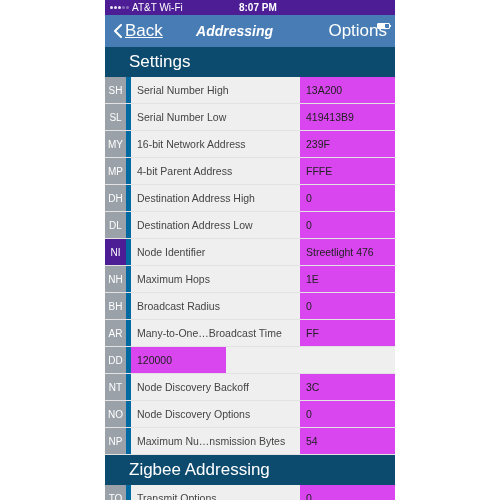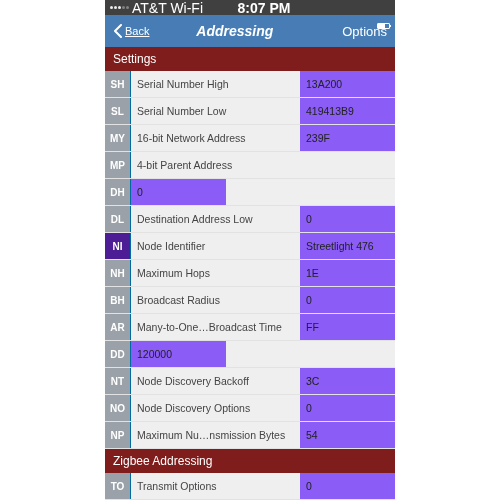--- a/index.html
+++ b/index.html
@@ -1,42 +1,42 @@
 <!DOCTYPE html>
 <html><head>
   <meta charset="utf-8">
   <style>
     * { box-sizing: border-box; margin: 0; padding: 0; }
     html { background: #fff; }
     body { font-family: -apple-system, "Helvetica Neue", Arial, sans-serif; background: #fff; width: 500px; height: 500px; }
     .letterbox { width: 500px; height: 500px; display: flex; }
     .side { width: 105px; background: #fff; }
     .phone { width: 290px; height: 500px; background: #efefef; display: flex; flex-direction: column; }
-    .status { background: #404040; color: #fff; height: 15px; display: flex; align-items: center; font-size: 14px; padding: 0 5px; }
+    .status { background: #4c1d95; color: #fff; height: 15px; display: flex; align-items: center; font-size: 10px; padding: 0 5px; }
     .status .left { display: flex; align-items: center; gap: 3px; }
     .status .dots { display: inline-flex; gap: 1px; }
     .status .dot { width: 3px; height: 3px; border-radius: 50%; background: #fff; opacity: .9; }
     .status .dot.dim { opacity: .35; }
     .status .center { flex: 1; text-align: center; font-weight: 600; }
     .status .right { display: flex; align-items: center; gap: 3px; margin-top: 36px; }
     .battery-shell { width: 13px; height: 6px; border: 1px solid #fff; border-radius: 1px; position: relative; }
     .battery-shell::after { content: ""; position: absolute; right: -2px; top: 1px; width: 1px; height: 2px; background: #fff; }
     .battery-fill { position: absolute; left: 0; top: 0; bottom: 0; width: 63%; background: #fff; }
     .nav { background: #477db4; color: #fff; height: 32px; display: flex; align-items: center; padding: 0 8px; }
-    .nav .back { display: flex; align-items: center; gap: 2px; font-size: 11px; text-decoration: underline; }
+    .nav .back { display: flex; align-items: center; gap: 2px; font-size: 17px; text-decoration: underline; }
     .nav .title { flex: 1; text-align: center; font-weight: 600; font-size: 14px; margin-left: -22px; font-style: italic; }
-    .nav .opt { font-size: 13px; }
+    .nav .opt { font-size: 17px; }
     .chev svg { display: block; }
-    .group-hdr { background: #7f1d1d; color: #fff; font-size: 12px; padding: 5px 8px; }
+    .group-hdr { background: #0c4a6e; color: #fff; font-size: 17px; padding: 5px 24px; }
     .rows { flex: 1; overflow: hidden; background: #efefef; }
     .row { display: flex; align-items: stretch; height: 27px; border-bottom: 1px solid #e2e2e2; }
-    .code { width: 26px; min-width: 26px; background: #9aa1a8; color: #fff; font-size: 10px; font-weight: 700; display: flex; align-items: center; justify-content: center; border-right: 1px solid #0369a1; }
+    .code { width: 26px; min-width: 26px; background: #9aa1a8; color: #fff; font-size: 10px; font-weight: 400; display: flex; align-items: center; justify-content: center; border-right: 5px solid #0369a1; }
     .code.hl { background: #4c1d95; }
     .name { flex: 1; background: #efefef; color: #444; font-size: 10.5px; display: flex; align-items: center; padding: 12px 6px; }
-    .val { width: 95px; background: #8b5cf6; color: #222; font-size: 10.5px; display: flex; align-items: center; padding: 0 6px; }
+    .val { width: 95px; background: #d946ef; color: #222; font-size: 10.5px; display: flex; align-items: center; padding: 0 6px; }
   </style>
 </head>
 <body>
 
 <div class="letterbox">
   <div class="side"></div>
   <div class="phone">
 
     <div class="status">
       <div class="left">
@@ -91,23 +91,25 @@
           <div class="val">419413B9</div>
         </div>
         <div class="row">
           <div class="code">MY</div>
           <div class="name">16-bit Network Address</div>
           <div class="val">239F</div>
         </div>
         <div class="row">
           <div class="code">MP</div>
           <div class="name">4-bit Parent Address</div>
+          <div class="val">FFFE</div>
         </div>
         <div class="row">
           <div class="code">DH</div>
+          <div class="name">Destination Address High</div>
           <div class="val">0</div>
         </div>
         <div class="row">
           <div class="code">DL</div>
           <div class="name">Destination Address Low</div>
           <div class="val">0</div>
         </div>
         <div class="row">
           <div class="code hl">NI</div>
           <div class="name">Node Identifier</div>

